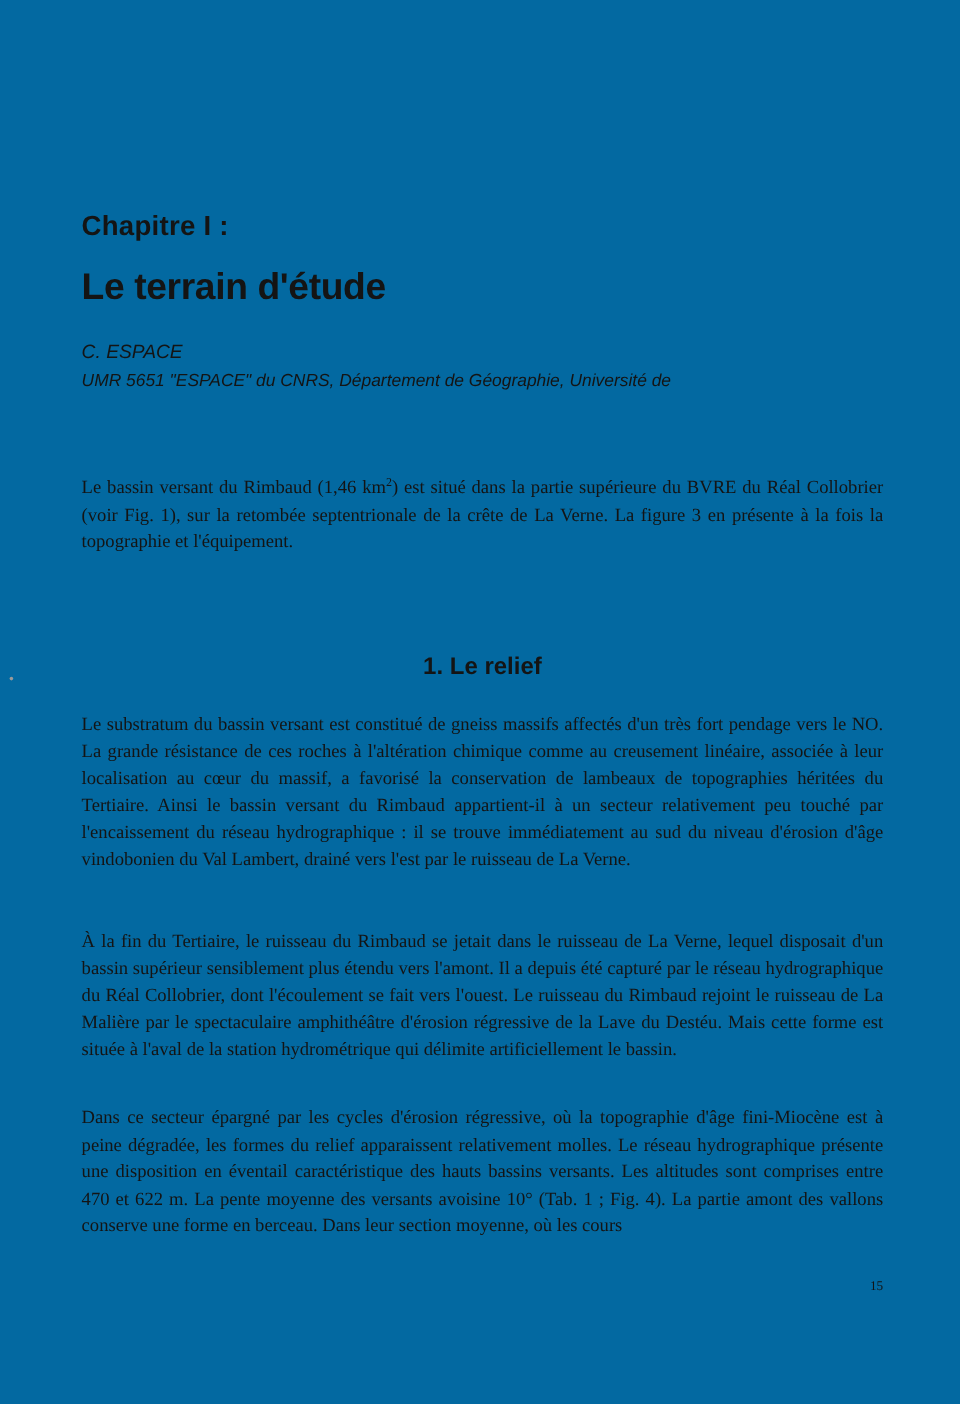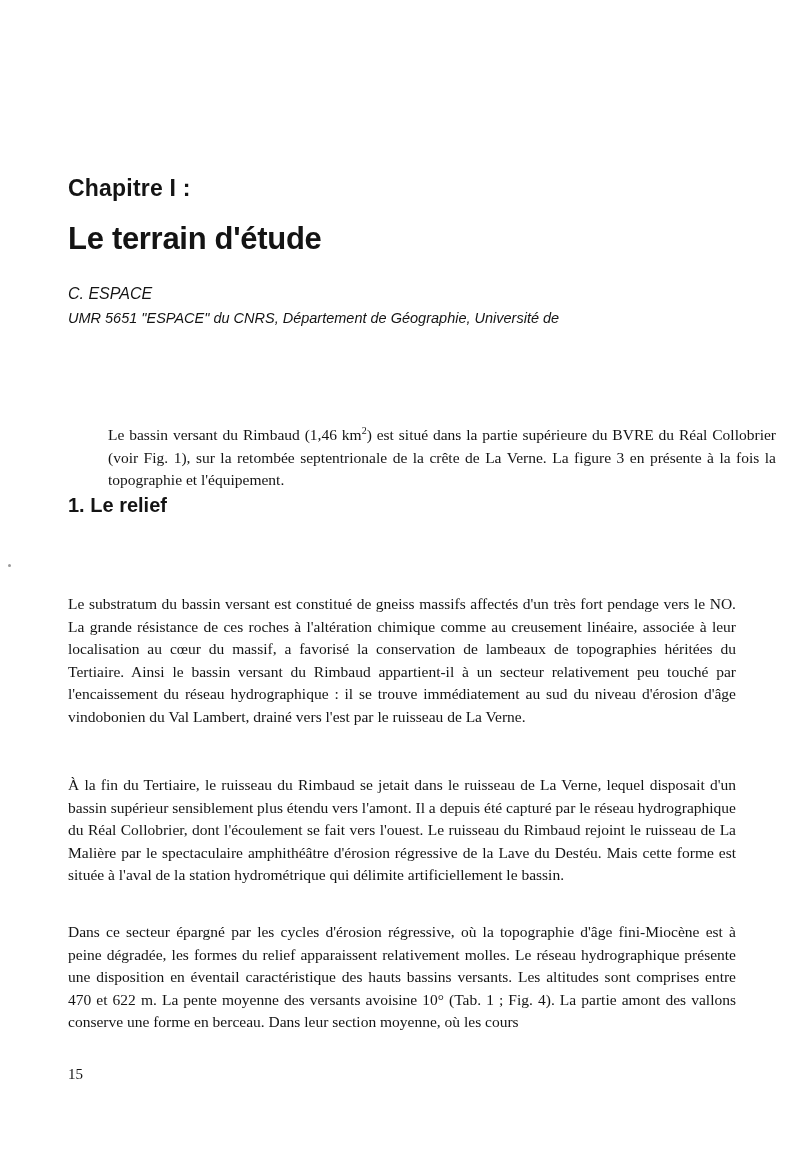--- a/index.html
+++ b/index.html
@@ -4,21 +4,21 @@
 <style>
   html, body {
     margin: 0;
     padding: 0;
     background: #e8e8e8;
   }
   .page {
     position: relative;
     width: 800px;
     height: 1170px;
-    background: #ffffff;
+    background: #0369a1;
     overflow: hidden;
     color: #141414;
   }
   .block {
     position: absolute;
     left: 68px;
     width: 668px;
   }
   .chapter-label {
     top: 156px;
@@ -49,36 +49,37 @@
   .affiliation-line {
     margin: 0;
   }
   .body-text {
     font-family: "Liberation Serif", serif;
     font-size: 15.5px;
     line-height: 22.5px;
     text-align: justify;
     margin: 0;
   }
-  .intro-paragraph { top: 424px; margin-left: 40px; }
+  .intro-paragraph { top: 396px; }
   .section-heading {
-    top: 494px;
+    top: 545px;
     font-family: "Liberation Sans", sans-serif;
     font-weight: bold;
     font-size: 20px;
     margin: 0;
+    text-align: center;
   }
   .para-1 { top: 593px; }
   .para-2 { top: 742px; margin-top: 32px; }
   .para-3 { top: 898px; margin-top: 23px; }
   .page-number {
     top: 1066px;
-    text-align: left;
+    text-align: right;
     font-family: "Liberation Serif", serif;
-    font-size: 15px;
+    font-size: 11px;
   }
   sup {
     font-size: 10px;
     line-height: 0;
   }
   .scan-speck {
     position: absolute;
     left: 8px;
     top: 564px;
     width: 3px;

